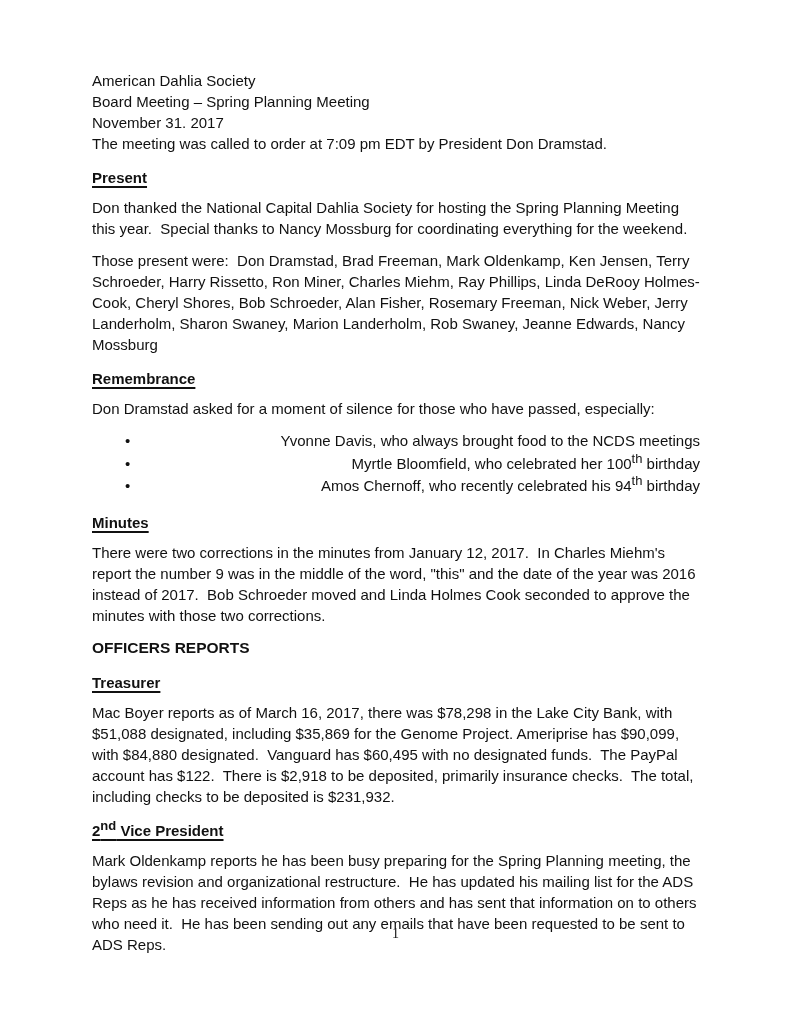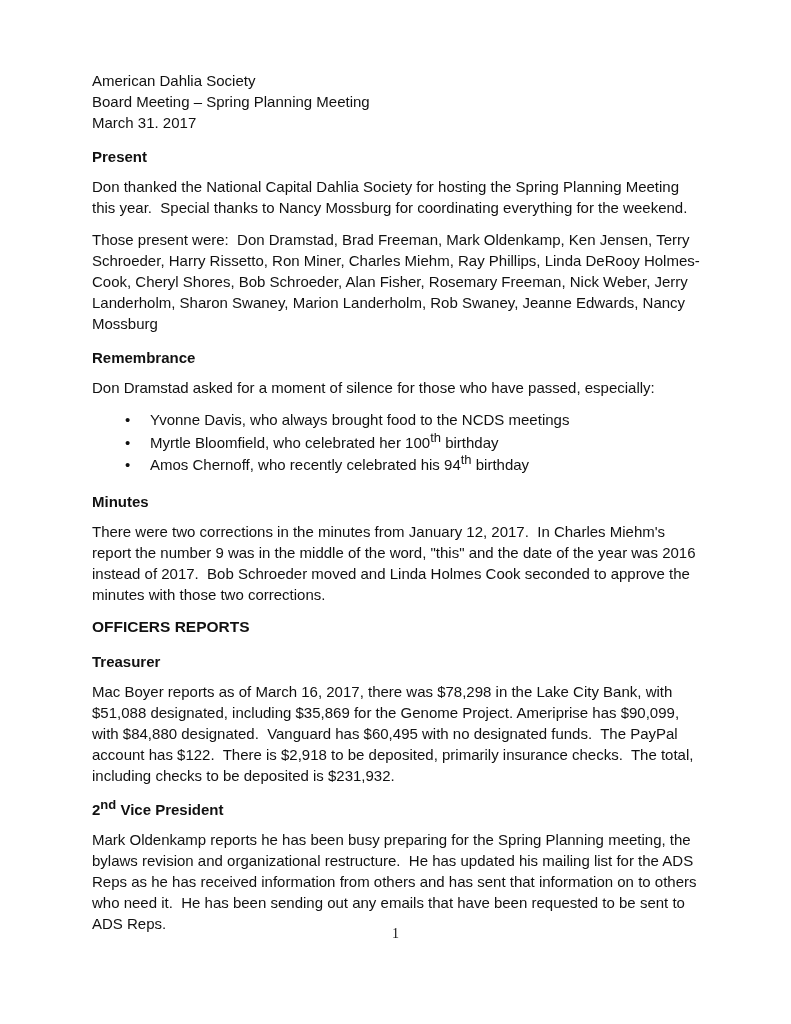--- a/index.html
+++ b/index.html
@@ -29,33 +29,35 @@
     white-space: pre-wrap;
   }
   .intro-gap { margin-top: 18px; }
   h2.section-heading {
     font-size: 15px;
     line-height: 21px;
     font-weight: bold;
     margin: 13px 0 9px 0;
   }
   h2.section-heading .hd-underline {
+    text-decoration: underline;
     text-decoration-thickness: 2px;
     text-underline-offset: 3px;
   }
   h2.caps-heading {
     font-size: 15.5px;
     line-height: 21px;
     font-weight: bold;
     margin: 7px 0 14px 0;
   }
   ul.remembrance-list {
     list-style: none;
     margin: 2px 0 14px 0;
     padding: 0;
+    text-align: right;
   }
   ul.remembrance-list li {
     position: relative;
     font-size: 15px;
     line-height: 22.5px;
     padding-left: 58px;
   }
   ul.remembrance-list li::before {
     content: "\2022";
     position: absolute;
@@ -78,22 +80,23 @@
     font-family: "Liberation Serif", "DejaVu Serif", serif;
   }
 </style>
 </head>
 <body>
 
 <div class="page">
 
   <div class="doc-line">American Dahlia Society</div>
   <div class="doc-line">Board Meeting – Spring Planning Meeting</div>
-  <div class="doc-line">March 31. 2017</div>
+  <div class="doc-line">November 31. 2017</div>
 
+  <p class="body-text intro-gap">The meeting was called to order at 7:09 pm EDT by President Don Dramstad.</p>
 
   <h2 class="section-heading"><span class="hd-underline">Present</span></h2>
   <p class="body-text">Don thanked the National Capital Dahlia Society for hosting the Spring Planning Meeting this year.  Special thanks to Nancy Mossburg for coordinating everything for the weekend.</p>
   <p class="body-text">Those present were:  Don Dramstad, Brad Freeman, Mark Oldenkamp, Ken Jensen, Terry Schroeder, Harry Rissetto, Ron Miner, Charles Miehm, Ray Phillips, Linda DeRooy Holmes-Cook, Cheryl Shores, Bob Schroeder, Alan Fisher, Rosemary Freeman, Nick Weber, Jerry Landerholm, Sharon Swaney, Marion Landerholm, Rob Swaney, Jeanne Edwards, Nancy Mossburg</p>
 
   <h2 class="section-heading"><span class="hd-underline">Remembrance</span></h2>
   <p class="body-text">Don Dramstad asked for a moment of silence for those who have passed, especially:</p>
   <ul class="remembrance-list">
     <li><span>Yvonne Davis, who always brought food to the NCDS meetings</span><sup class="sup-txt"></sup><span></span></li>
     <li><span>Myrtle Bloomfield, who celebrated her 100</span><sup class="sup-txt">th</sup><span> birthday</span></li>

